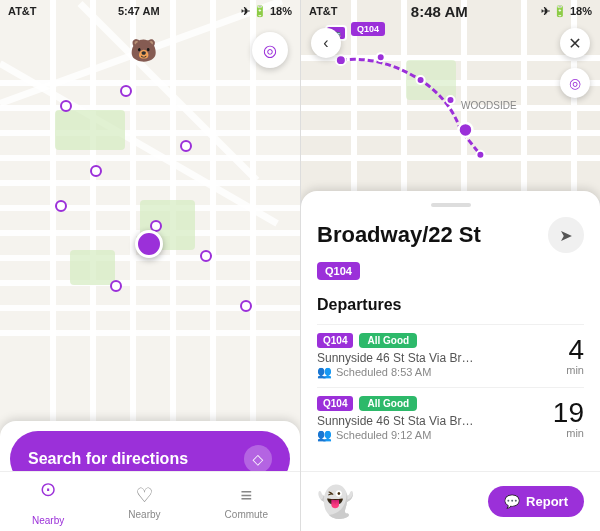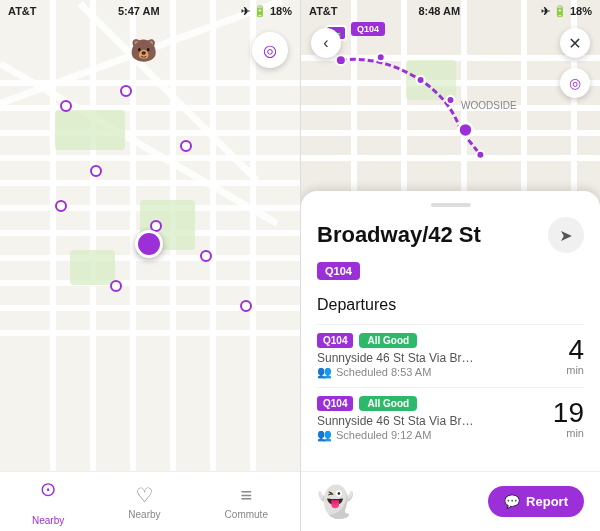--- a/index.html
+++ b/index.html
@@ -340,21 +340,21 @@
       font-size: 11px;
       font-weight: 700;
       padding: 3px 8px;
       border-radius: 4px;
       display: inline-block;
       margin-bottom: 12px;
     }
 
     .section-title {
       font-size: 16px;
-      font-weight: 400;
+      font-weight: 700;
       color: #111;
       margin-bottom: 10px;
       margin-top: 4px;
     }
 
     .departure-row {
       display: flex;
       align-items: center;
       padding: 8px 0;
       border-top: 1px solid #f0f0f0;
@@ -564,20 +564,24 @@
       <span>🔋</span>
       <span>18%</span>
     </div>
   </div>
 
   <div class="location-btn-left">
     <span style="color:#9b30d9; font-size:16px;">◎</span>
   </div>
 
   <div class="bottom-bar-left">
+    <button class="search-directions-btn">
+      <span class="search-directions-text">Search for directions</span>
+      <span class="search-directions-icon">◇</span>
+    </button>
     <div class="transit-tabs">
       <span class="transit-tab">SUBWAY</span>
       <span class="transit-tab active">BUS</span>
       <span class="transit-tab">PATH</span>
       <span class="transit-tab">METR</span>
       <button class="report-btn-left">
         <span>💬</span>
         <span>Report</span>
       </button>
     </div>
@@ -631,42 +635,42 @@
         <circle cx="180" cy="155" r="4" fill="#9b30d9" stroke="white" stroke-width="2"></circle>
       </svg>
 
       <div class="bus-stop-icon" style="top:25px;left:24px;">🚌</div>
 
       <div style="position:absolute;top:22px;left:50px;background:#9b30d9;color:white;font-size:9px;font-weight:700;padding:2px 6px;border-radius:3px;z-index:8;">Q104</div>
     </div>
 
     <div class="status-bar-right">
       <span style="font-size:11px;font-weight:600;color:#222;">AT&amp;T</span>
-      <span style="font-size:11px;font-weight:600;color:#222;">8:48 AM</span>
+      <span style="font-size:15px;font-weight:600;color:#222;">8:48 AM</span>
       <div style="display:flex;align-items:center;gap:3px;font-size:11px;font-weight:600;color:#222;">
         <span>✈</span>
           <span>🔋</span>
           <span>18%</span>
       </div>
     </div>
 
     <div class="back-btn">‹</div>
 
     <div class="close-btn">✕</div>
 
     <div class="location-btn-right">
       <span style="color:#9b30d9;font-size:14px;">◎</span>
     </div>
   </div>
 
   <div class="detail-card">
     <div class="drag-handle"></div>
 
     <div class="stop-header">
-      <span class="stop-title">Broadway/42 St</span>
+      <span class="stop-title">Broadway/22 St</span>
       <div class="navigate-icon">
         <span>➤</span>
       </div>
     </div>
 
     <div class="route-badge">Q104</div>
 
     <div class="section-title">Departures</div>
 
     

